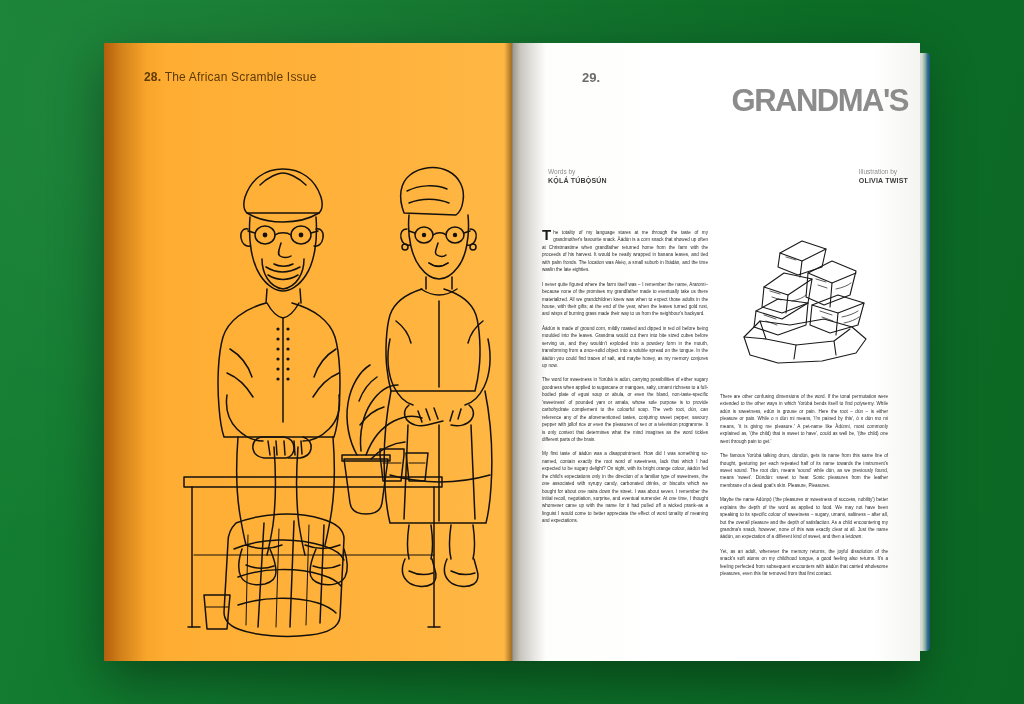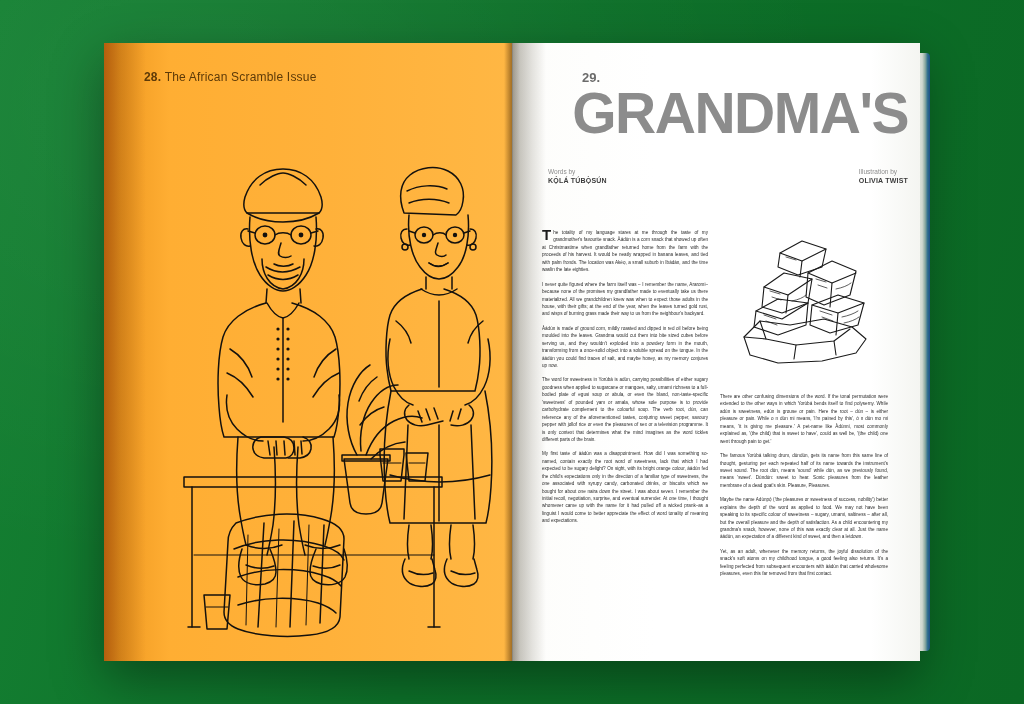--- a/index.html
+++ b/index.html
@@ -112,21 +112,21 @@
     color: #6b6b6b;
     font-weight: 700;
     padding-left: 40px;
   }
 
   .headline {
     position: absolute;
     left: 36px;
     top: 44px;
     width: 360px;
-    font-size: 57px;
+    font-size: 31px;
     line-height: 0.92;
     letter-spacing: -1.5px;
     font-weight: 700;
     color: #8c8c8c;
     text-align: right;
     font-family: "Liberation Sans", sans-serif;
   }
   .headline .l1 { display: block; }
   .headline .l2 { display: block; }
 

